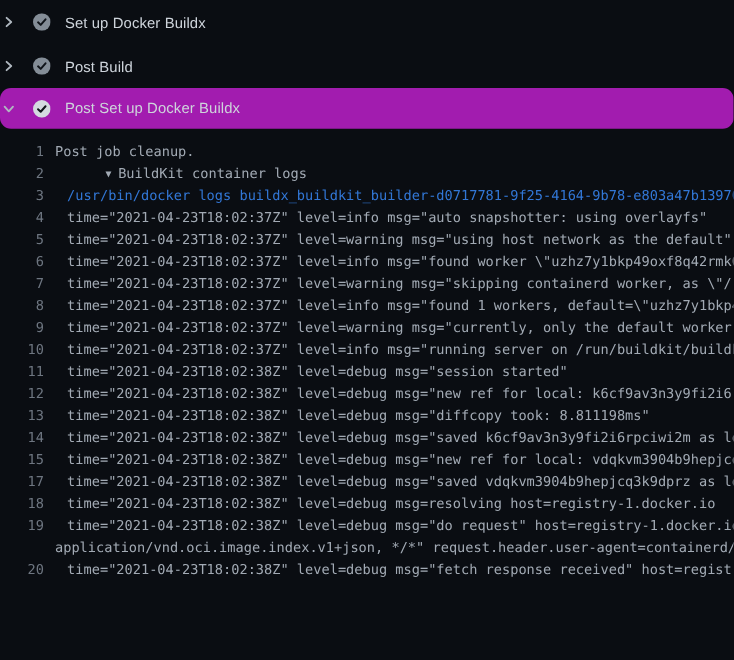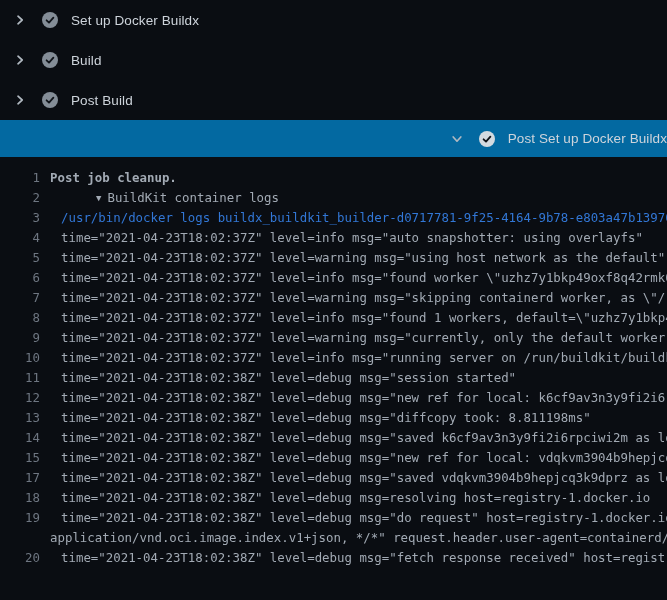--- a/index.html
+++ b/index.html
@@ -5,24 +5,24 @@
   html,body{margin:0;padding:0;}
   body{
     width:667px;height:600px;overflow:hidden;
     background:#0a0d12;
     font-family:"Liberation Sans",sans-serif;
   }
   
   .steps{width:667px;}
   .section-row{
     height:40px;display:flex;align-items:center;
-    padding-left:12px;box-sizing:border-box;cursor:pointer;
+    box-sizing:border-box;cursor:pointer;
   }
   .section-row.expanded{
-    height:37px;background:#0369a1;border-radius:0;justify-content:flex-end;
+    height:37px;background:#a21caf;border-radius:10px;
   }
   .chev{width:16px;flex:none;display:flex;align-items:center;justify-content:center;}
   .chev svg{display:block;}
   .chev .down{display:none;}
   .section-row.expanded .chev .down{display:block;}
   .badge{width:16px;height:16px;flex:none;margin-left:14px;}
   .badge svg{display:block;}
   .badge .circ{fill:#848d97;}
   .section-row.expanded .badge .circ{fill:#d4dae0;}
   .section-title{
@@ -33,21 +33,21 @@
     padding-top:11px;width:667px;box-sizing:border-box;
     font-family:"DejaVu Sans Mono","Liberation Mono",monospace;
     font-size:12.4px;color:#a2aab4;
   }
   .log-row{height:20px;line-height:20px;display:flex;white-space:pre;}
   .num{
     width:40px;flex:none;text-align:right;color:#6e7681;
     user-select:none;cursor:pointer;
   }
   .content{flex:1;overflow:hidden;}
-  .content.plain{padding-left:10px;font-weight:bold;}
+  .content.plain{padding-left:10px;}
   .content.wrap{padding-left:10px;}
   .content.group{padding-left:8px;cursor:pointer;margin-left:48px;}
   .content.item{padding-left:21px;}
   .content.command{padding-left:21px;color:#3277d6;}
   .tri{
     display:none;font-size:9px;margin-right:6px;color:#a2aab4;
     position:relative;top:-1px;
   }
   .content.group .tri{display:inline;}
 </style>
@@ -64,65 +64,50 @@
     </span>
     <span class="badge">
       <svg width="16" height="16" viewBox="0 0 16 16">
         <circle class="circ" cx="8" cy="8" r="8"></circle>
         <path d="M4.6 8.3 L7.0 10.6 L11.4 5.6" fill="none" stroke="#10141a" stroke-width="1.8" stroke-linecap="round" stroke-linejoin="round"></path>
       </svg>
     </span>
     <span class="section-title">Set up Docker Buildx</span>
   </div>
 
+
   <div class="section-row">
     <span class="chev">
       <svg class="right" width="10" height="12" viewBox="0 0 10 12">
         <path d="M3 2.2 L7.2 6 L3 9.8" fill="none" stroke="#b0b8c0" stroke-width="1.7" stroke-linecap="round" stroke-linejoin="round"></path>
       </svg>
 
     </span>
     <span class="badge">
       <svg width="16" height="16" viewBox="0 0 16 16">
         <circle class="circ" cx="8" cy="8" r="8"></circle>
         <path d="M4.6 8.3 L7.0 10.6 L11.4 5.6" fill="none" stroke="#10141a" stroke-width="1.8" stroke-linecap="round" stroke-linejoin="round"></path>
       </svg>
     </span>
-    <span class="section-title">Build</span>
-  </div>
-
-  <div class="section-row">
+    <span class="section-title">Post Build</span>
+  </div>
+
+  <div class="section-row expanded">
     <span class="chev">
-      <svg class="right" width="10" height="12" viewBox="0 0 10 12">
-        <path d="M3 2.2 L7.2 6 L3 9.8" fill="none" stroke="#b0b8c0" stroke-width="1.7" stroke-linecap="round" stroke-linejoin="round"></path>
-      </svg>
-
+
+      <svg class="down" width="12" height="10" viewBox="0 0 12 10">
+        <path d="M2.2 3 L6 7.2 L9.8 3" fill="none" stroke="#b0b8c0" stroke-width="1.7" stroke-linecap="round" stroke-linejoin="round"></path>
+      </svg>
     </span>
     <span class="badge">
       <svg width="16" height="16" viewBox="0 0 16 16">
         <circle class="circ" cx="8" cy="8" r="8"></circle>
         <path d="M4.6 8.3 L7.0 10.6 L11.4 5.6" fill="none" stroke="#10141a" stroke-width="1.8" stroke-linecap="round" stroke-linejoin="round"></path>
       </svg>
     </span>
-    <span class="section-title">Post Build</span>
-  </div>
-
-  <div class="section-row expanded">
-    <span class="chev">
-
-      <svg class="down" width="12" height="10" viewBox="0 0 12 10">
-        <path d="M2.2 3 L6 7.2 L9.8 3" fill="none" stroke="#b0b8c0" stroke-width="1.7" stroke-linecap="round" stroke-linejoin="round"></path>
-      </svg>
-    </span>
-    <span class="badge">
-      <svg width="16" height="16" viewBox="0 0 16 16">
-        <circle class="circ" cx="8" cy="8" r="8"></circle>
-        <path d="M4.6 8.3 L7.0 10.6 L11.4 5.6" fill="none" stroke="#10141a" stroke-width="1.8" stroke-linecap="round" stroke-linejoin="round"></path>
-      </svg>
-    </span>
     <span class="section-title">Post Set up Docker Buildx</span>
   </div>
 </div>
 <div class="log" id="log">
   <div class="log-row">
     <span class="num">1</span>
     <span class="content plain"><span class="txt">Post job cleanup.</span></span>
   </div>
 
   <div class="log-row">

